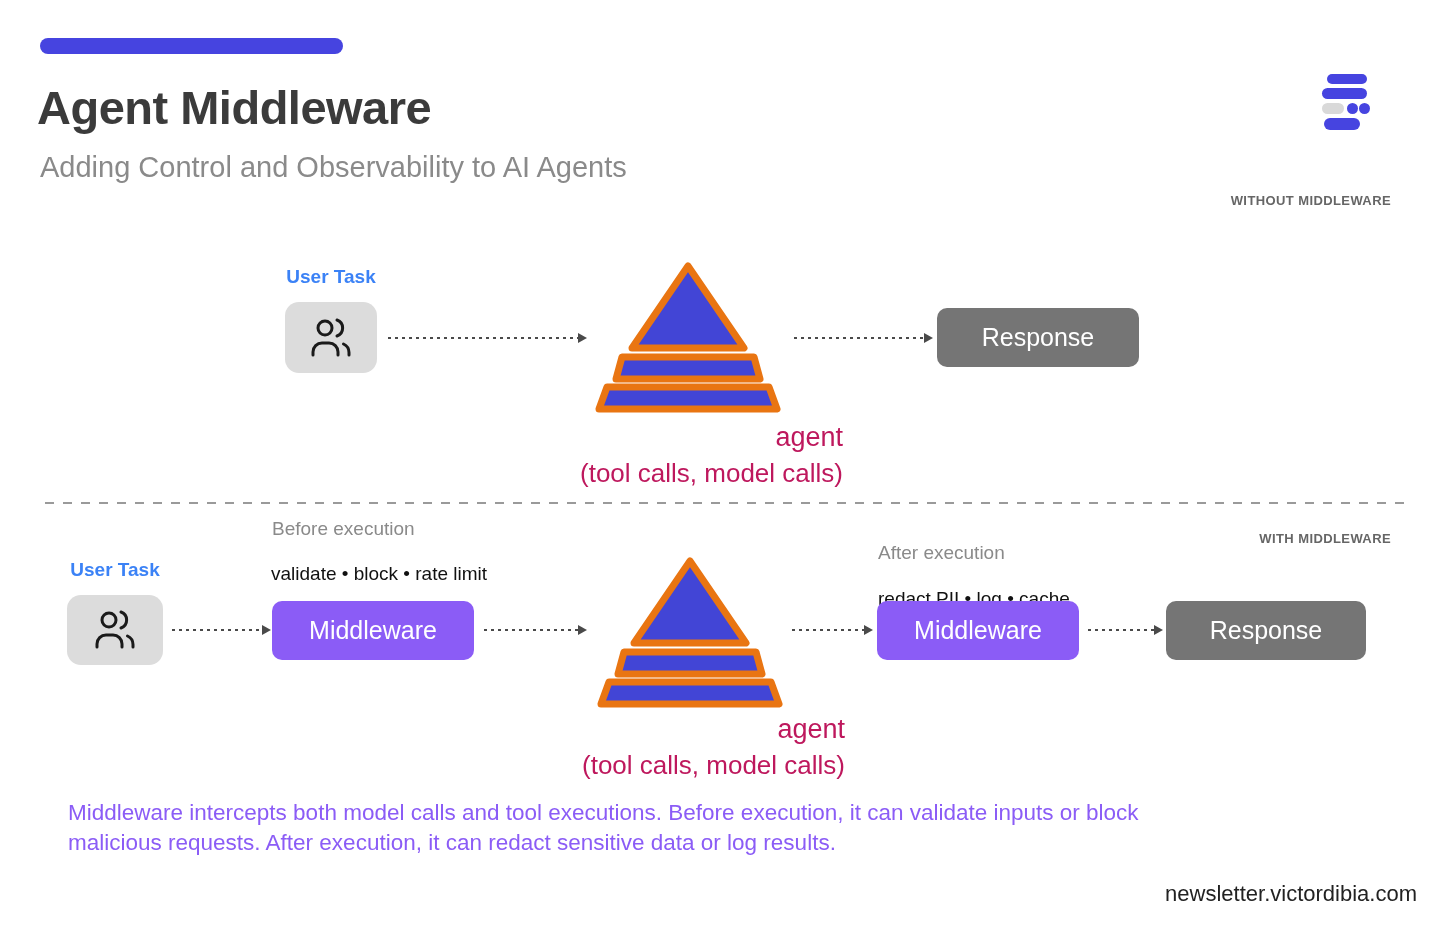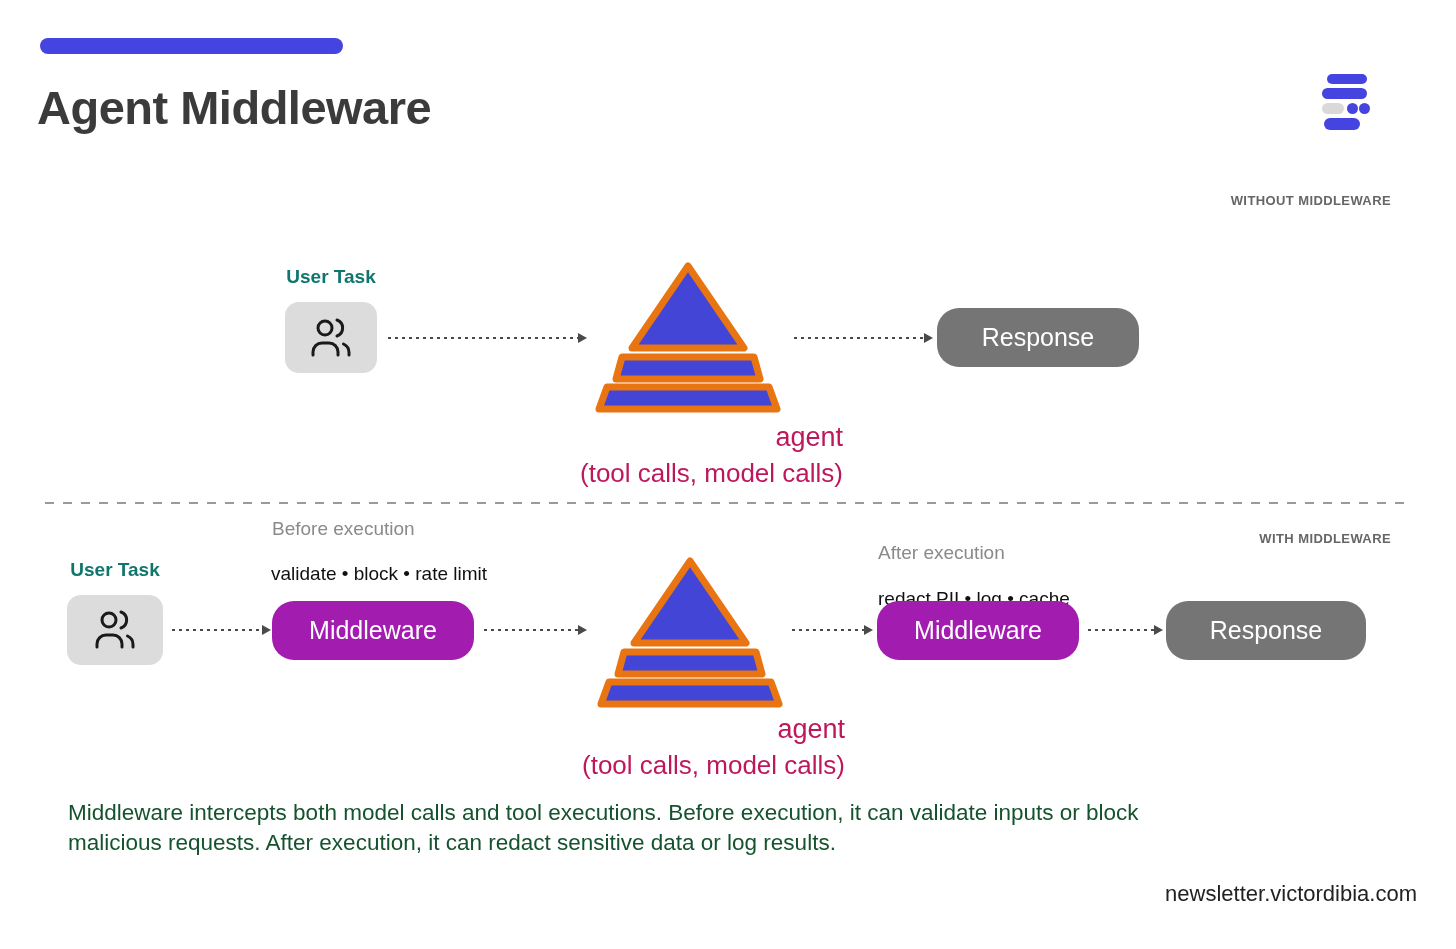--- a/index.html
+++ b/index.html
@@ -24,65 +24,66 @@
   .logo .d1 { left:27px; top:29px; width:11px; height:11px; border-radius:50%; background:#4644e0; }
   .logo .d2 { left:39px; top:29px; width:11px; height:11px; border-radius:50%; background:#4644e0; }
   .logo .r4 { left:4px;  top:44px; width:36px; height:12px; border-radius:6px; background:#4644e0; }
 
   .section-label { position:absolute; right:65px; font-size:13px; font-weight:700;
     color:#666; letter-spacing:0.4px;margin-left:41px; }
   .sl-without { top:193px; }
   .sl-with { top:531px; }
 
   
-  .user-task-label { position:absolute; font-size:19px; font-weight:600; color:#0f766e;
+  .user-task-label { position:absolute; font-size:19px; font-weight:600; color:#3b82f6;
     text-align:center; }
   .user-box { position:absolute; background:#dcdcdc; border-radius:14px;
     display:flex; align-items:center; justify-content:center; }
 
   
   .arrow { position:absolute; height:2px;
     background:repeating-linear-gradient(to right,#4a4a4a 0 3px,transparent 3px 7px); }
   .arrow::after { content:""; position:absolute; right:-9px; top:-4px; width:0; height:0;
     border-left:9px solid #4a4a4a; border-top:5px solid transparent; border-bottom:5px solid transparent; }
 
   
   .btn { position:absolute; display:flex; align-items:center; justify-content:center;
-    color:#ffffff; font-size:25px; border-radius:22px; }
-  .btn-blue { background:#a21caf; font-weight:500; }
+    color:#ffffff; font-size:25px; border-radius:10px; }
+  .btn-blue { background:#8b5cf6; font-weight:500; }
   .btn-gray { background:#757575; }
 
   
   .pyramid { position:absolute; }
 
   
   .agent-label { position:absolute; text-align:right; color:#be185d; }
   .agent-label .l1 { font-size:27px; }
   .agent-label .l2 { font-size:26px; margin-top:5px; }
 
   
   .step-title  { position:absolute; font-size:19px; color:#8a8a8a; }
   .step-detail { position:absolute; font-size:19px; color:#111; font-weight:500; }
 
   
   .divider { position:absolute; left:45px; top:502px; width:1366px; height:2px;
     background:repeating-linear-gradient(to right,#9a9a9a 0 9px,transparent 9px 18px); }
 
   
   .description { position:absolute; left:68px; top:798px; width:1075px;
-    font-size:22.5px; line-height:30px; color:#14532d; }
+    font-size:22.5px; line-height:30px; color:#8b5cf6; }
   .site { position:absolute; right:39px; top:881px; font-size:22px; color:#222; }
 </style>
 </head>
 <body>
 
 <div class="canvas">
 
   <div class="accent-bar"></div>
   <div class="title">Agent Middleware</div>
+  <div class="subtitle">Adding Control and Observability to AI Agents</div>
 
   <div class="logo">
     <div class="r1"></div>
       <div class="r2"></div>
       <div class="r3g"></div>
     <div class="d1"></div>
       <div class="d2"></div>
       <div class="r4"></div>
   </div>
 

